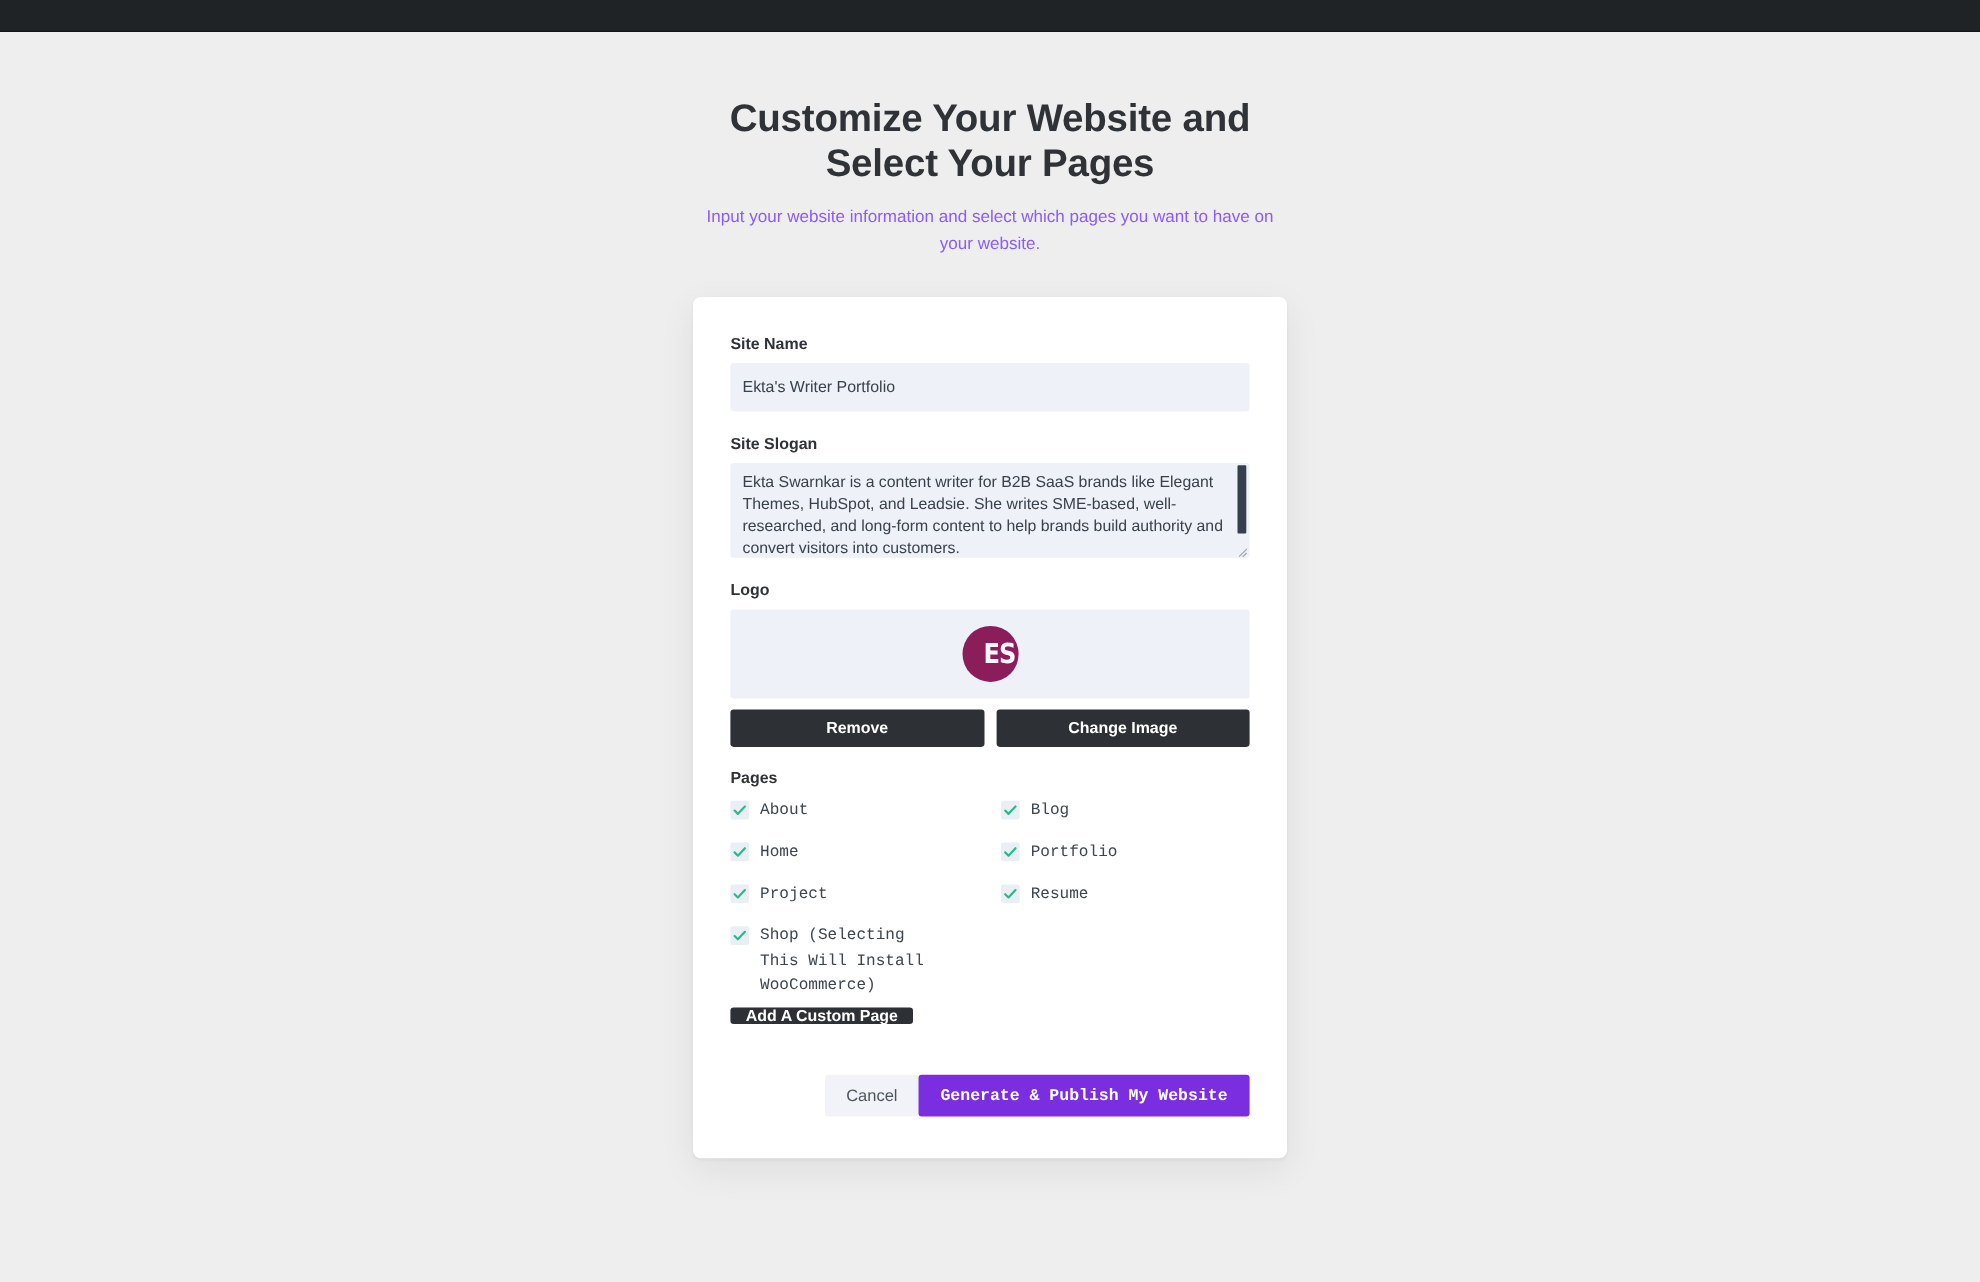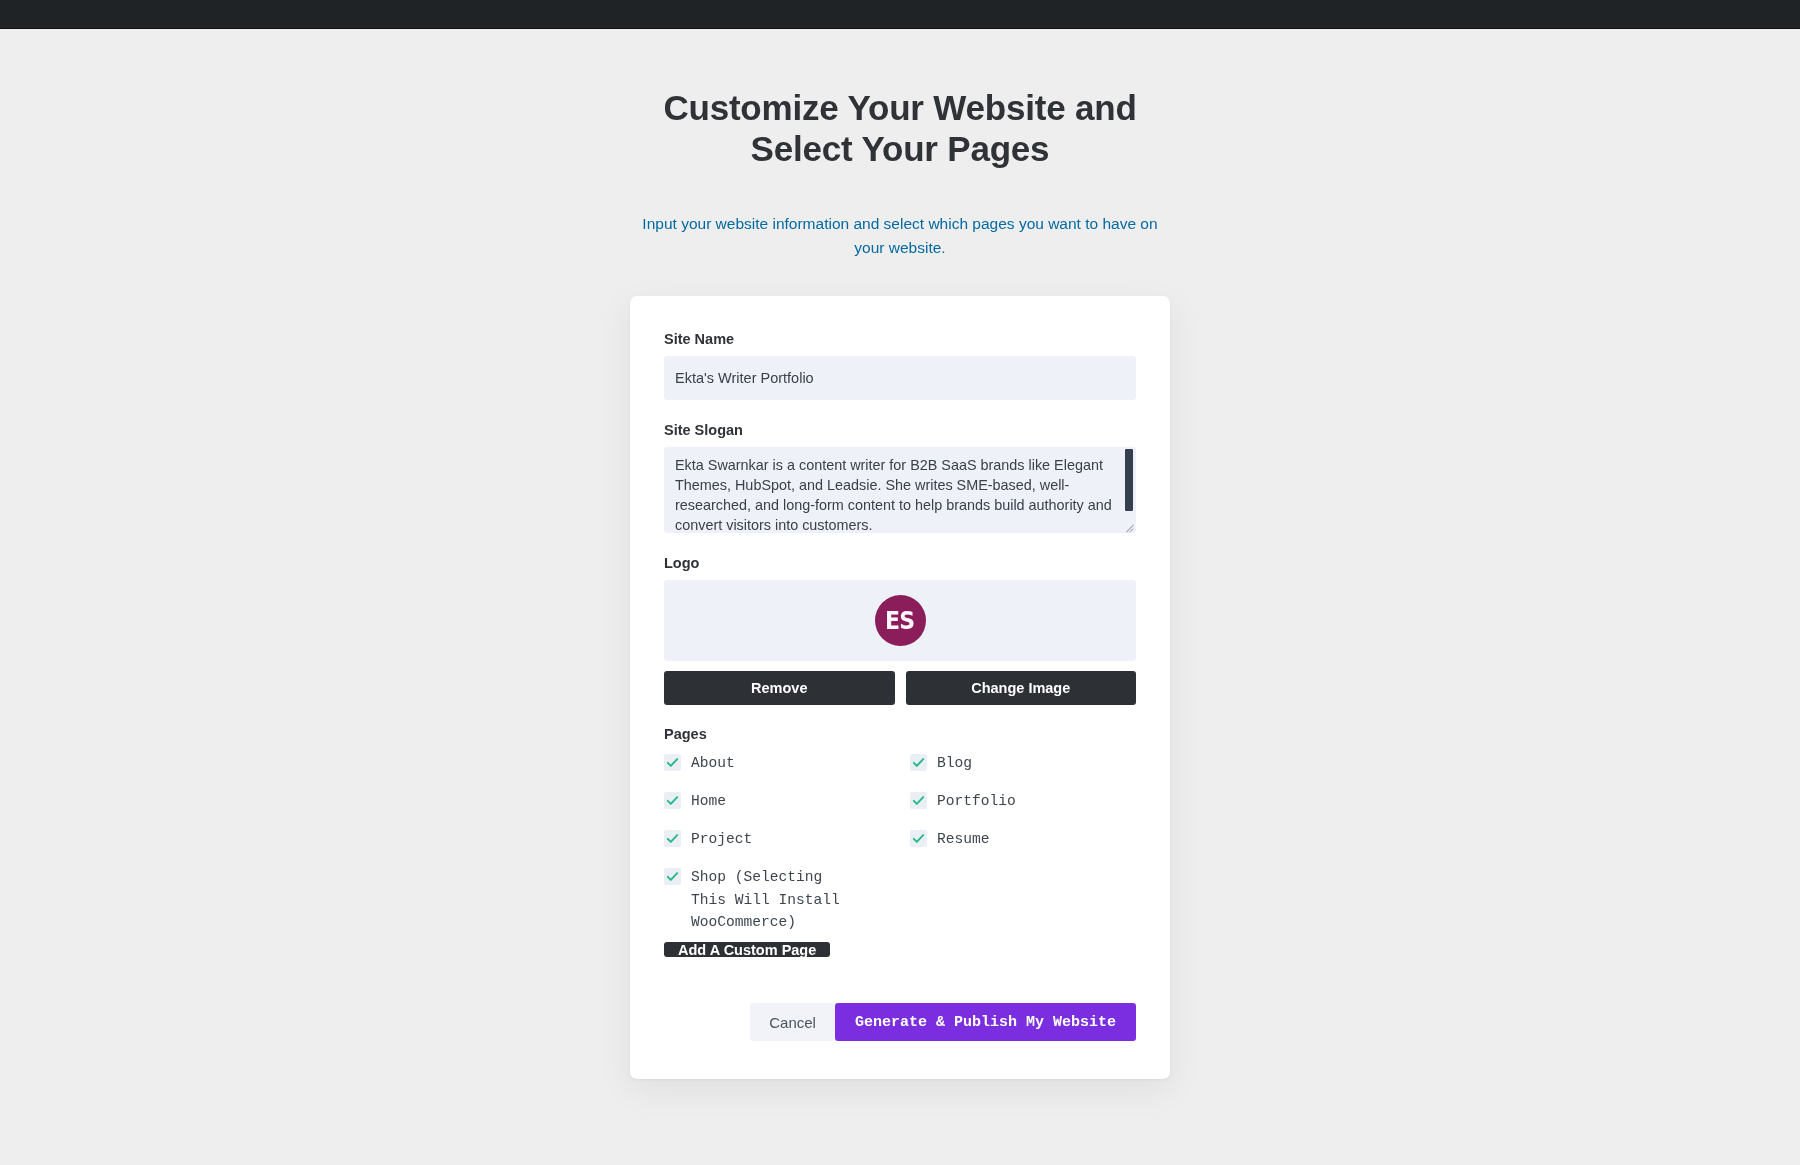--- a/index.html
+++ b/index.html
@@ -42,24 +42,24 @@
 
   .page-title {
     font-size: 35px;
     font-weight: bold;
     line-height: 1.18;
     color: #2f3337;
     letter-spacing: -0.2px;
   }
 
   .page-subtitle {
-    margin-top: 42px;
+    margin-top: 16px;
     font-size: 15.5px;
     line-height: 1.6;
-    color: #0369a1;
+    color: #8b5cf6;
   }
 
   
   .card {
     width: 540px;
     margin-top: 35px;
     background: #ffffff;
     border-radius: 7px;
     box-shadow: 0 1px 3px rgba(25,30,40,.055),
                 0 10px 34px rgba(25,30,40,.07);
@@ -151,21 +151,21 @@
     justify-content: center;
   }
 
   .logo-circle {
     width: 51px;
     height: 51px;
     border-radius: 50%;
     background: #8c1d5b;
     display: flex;
     align-items: center;
-    justify-content: center;
+    justify-content: flex-end;
   }
 
   .logo-text {
     color: #fdf7fb;
     font-family: "DejaVu Sans", sans-serif;
     font-weight: bold;
     font-size: 25px;
     letter-spacing: -1px;
     transform: scaleX(.88);
     line-height: 1;

